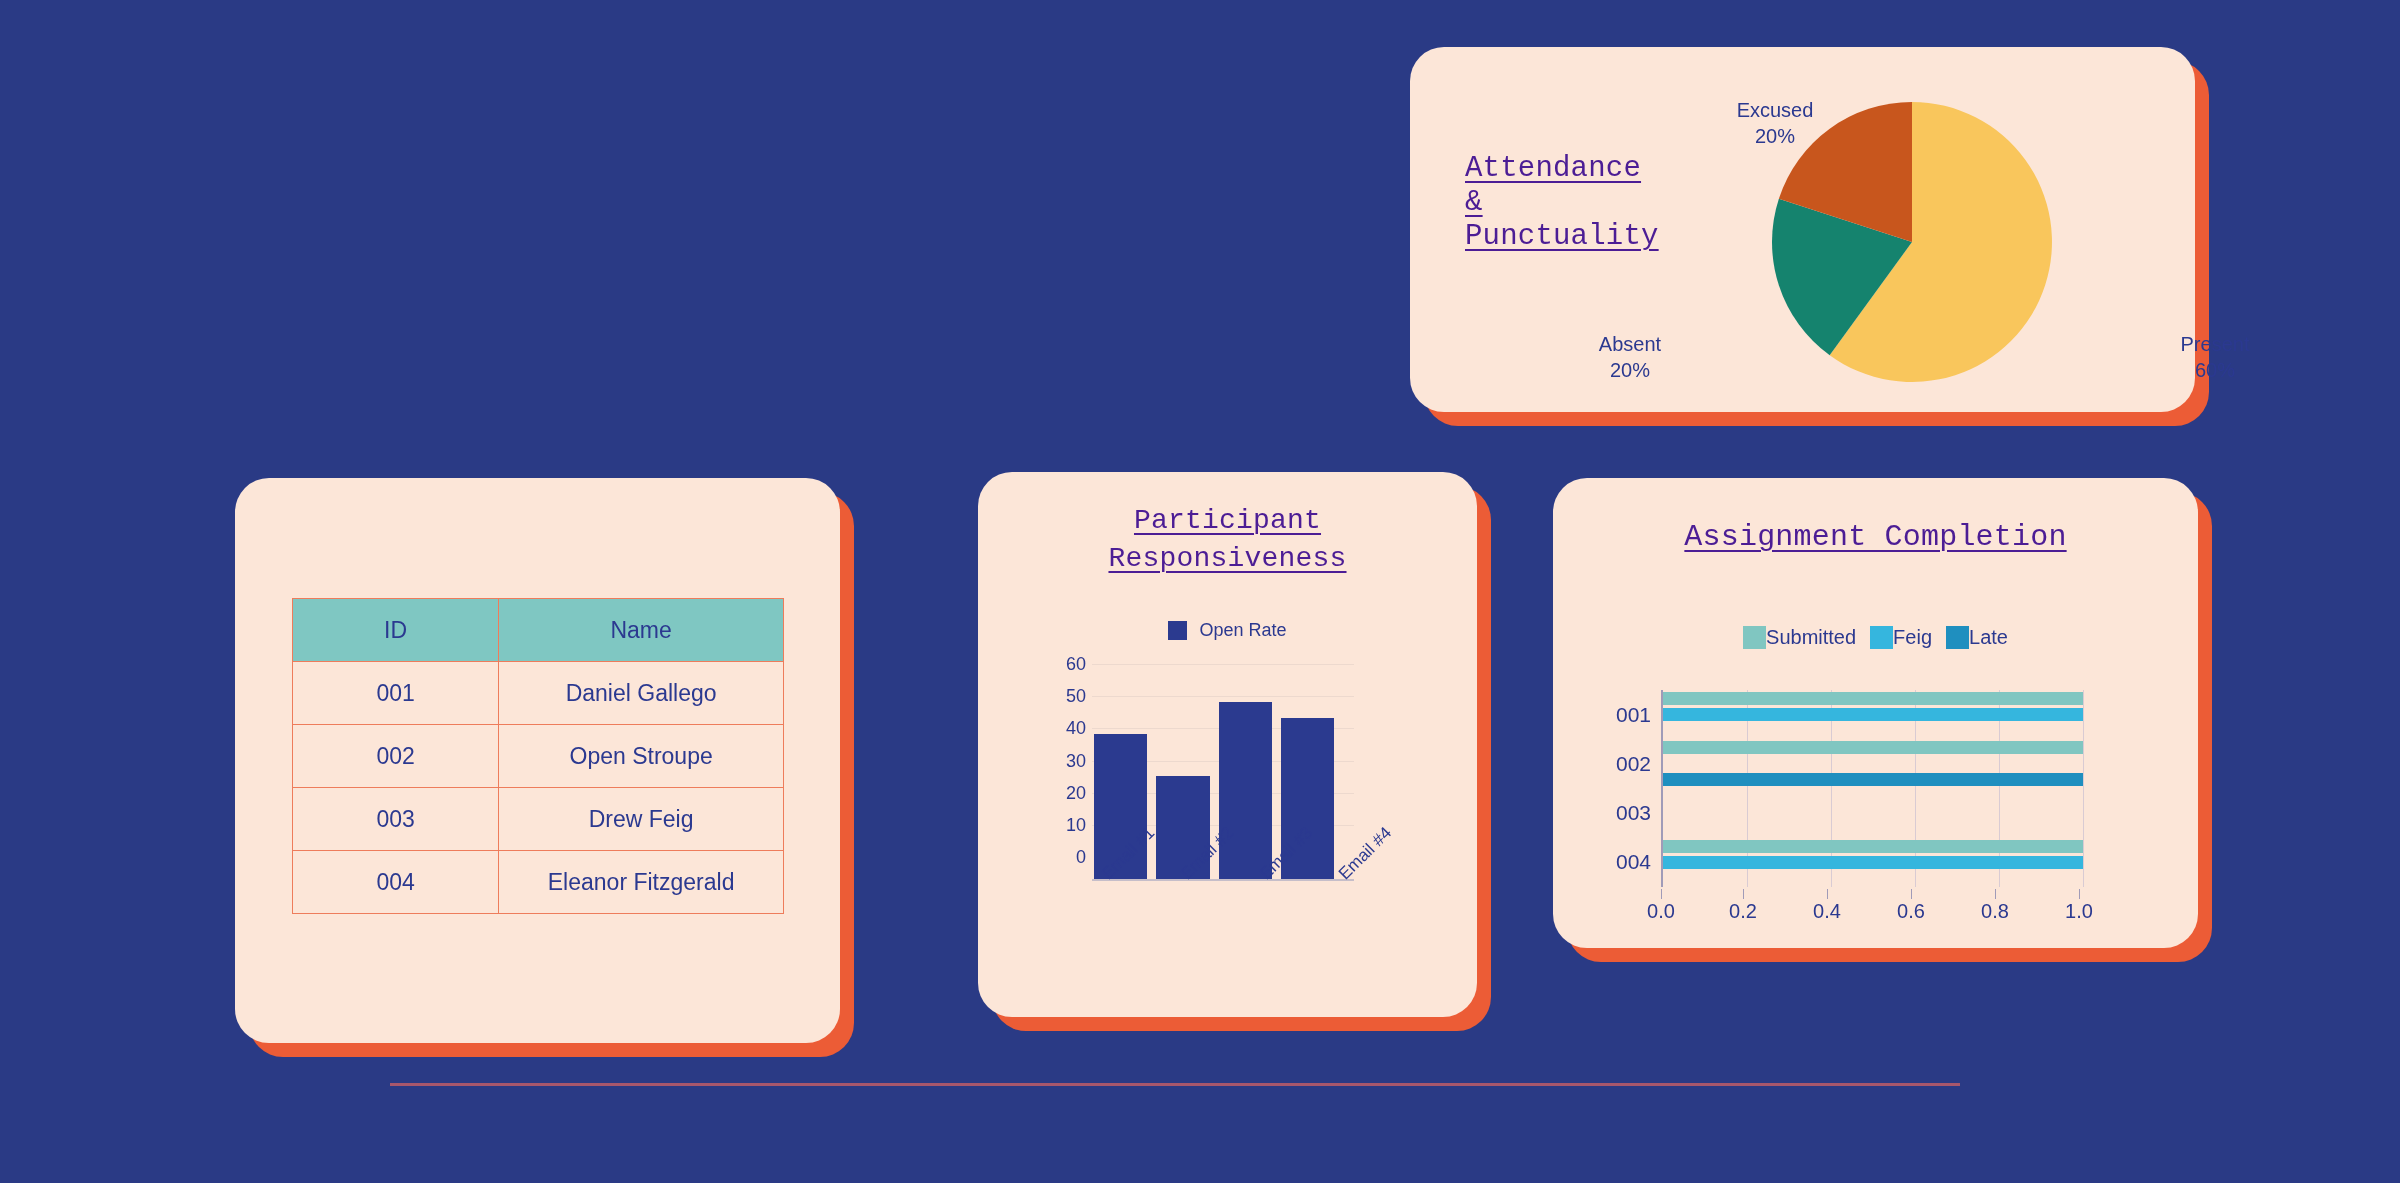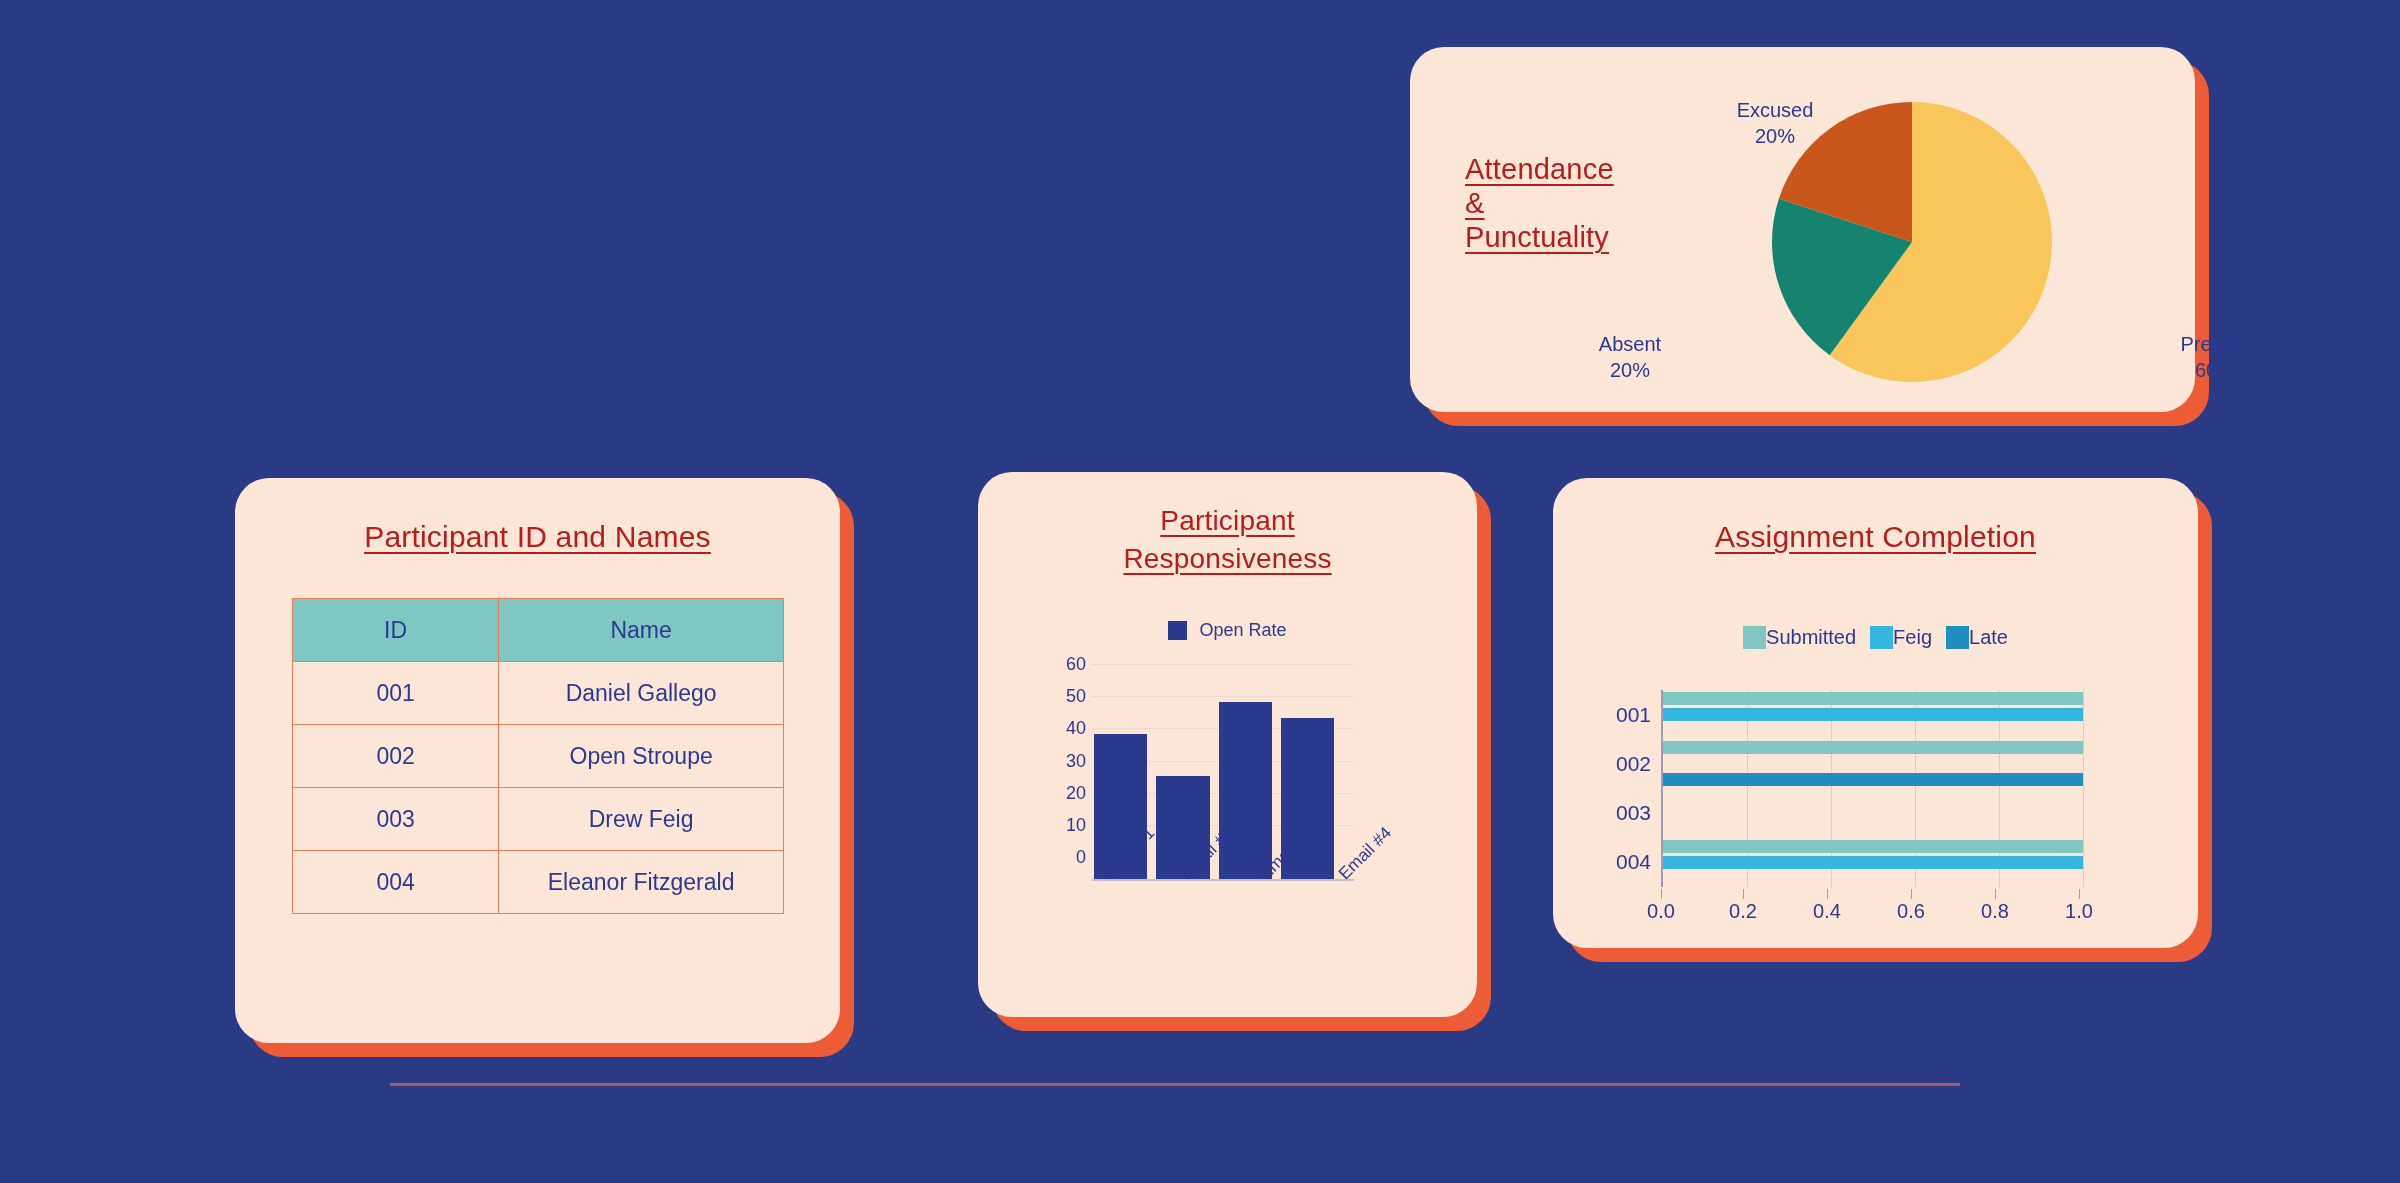--- a/index.html
+++ b/index.html
@@ -18,26 +18,27 @@
 
   
   .card {
     position: absolute;
     background: #FCE6D8;
     border-radius: 34px;
     box-shadow: 14px 14px 0 0 #EC5C36;
   }
 
   .card-title {
-    color: #b91c1c;
+    color: #4c1d95;
     text-decoration: underline;
     text-underline-offset: 5px;
     text-decoration-thickness: 2px;
     font-weight: 400;
     letter-spacing: .2px;
+    font-family: Liberation Mono, monospace;
   }
 
   
   #pie-card {
     left: 1410px;
     top: 47px;
     width: 785px;
     height: 365px;
   }
   #pie-title {
@@ -314,21 +315,20 @@
     <div>Absent</div>
     <div>20%</div>
   </div>
   <div class="pie-label" id="lbl-present">
     <div>Present</div>
     <div>60%</div>
   </div>
 </div>
 
 <div class="card" id="table-card">
-  <div class="card-title" id="table-title">Participant ID and Names</div>
 
   <table id="participant-table">
     <colgroup>
         <col class="c-id">
         <col class="c-name">
       </colgroup>
     <thead>
       <tr>
         <th>ID</th>
         <th>Name</th>

